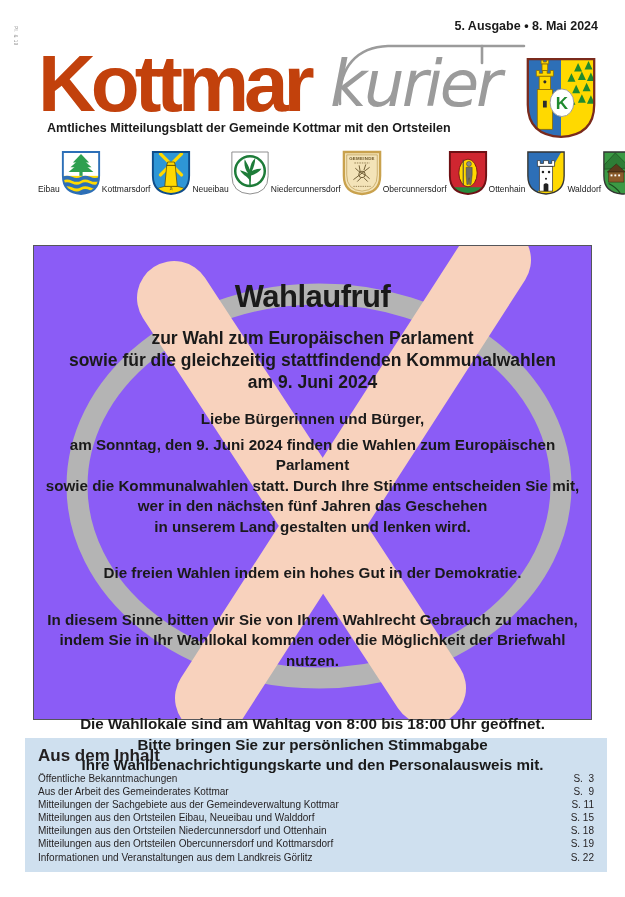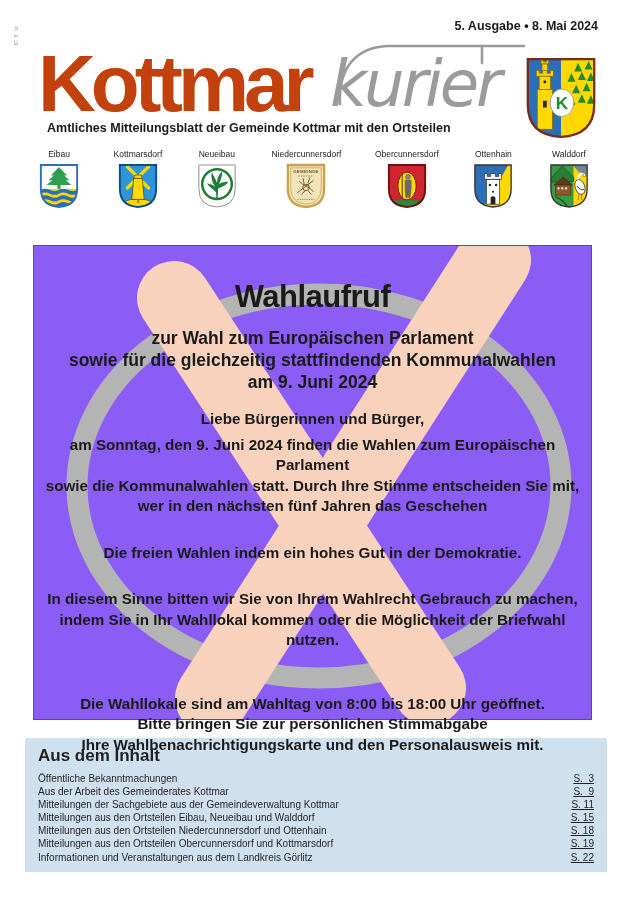--- a/index.html
+++ b/index.html
@@ -13,42 +13,42 @@
              font-weight:bold;letter-spacing:-5px;color:#c2410c;}
   .logo-script{position:absolute;left:330px;top:52px;font-size:64px;line-height:64px;
                font-family:"DejaVu Sans",sans-serif;font-style:italic;letter-spacing:-3px;
                color:#9b9b9b;}
   .logo-swoosh{position:absolute;left:332px;top:38px;}
   .masthead-arms{position:absolute;left:524px;top:55px;}
   .subtitle{position:absolute;left:47px;top:121px;font-size:12.5px;font-weight:bold;color:#1a1a1a;}
   
   .crest-row{position:absolute;left:38px;top:149px;width:552px;display:flex;
              justify-content:space-between;align-items:flex-start;}
-  .crest{display:flex;flex-direction:column;align-items:center;}
+  .crest{display:flex;flex-direction:row;align-items:flex-end;}
   .crest-label{font-size:8.5px;color:#222;margin-bottom:3px;white-space:nowrap;}
   
   .announce-box{position:absolute;left:33px;top:245px;width:557px;height:473px;
                 border:1px solid #55565a;background:#8b5cf6;}
   .watermark{position:absolute;left:0;top:0;}
   .announce-content{position:relative;z-index:1;text-align:center;}
   .a-title{margin-top:33px;font-size:31px;font-weight:bold;letter-spacing:-.5px;}
   .a-sub{margin-top:12px;font-size:17.5px;line-height:22px;font-weight:bold;}
   .a-salut{margin-top:16px;font-size:15.2px;line-height:20px;font-weight:bold;}
   .a-par{font-size:15.2px;line-height:20.5px;font-weight:bold;}
   .a-p1{margin-top:5px;}
   .a-p2{margin-top:26px;}
   .a-p3{margin-top:26px;}
   .a-p4{margin-top:43px;}
   
   .toc{position:absolute;left:25px;top:738px;width:582px;height:134px;background:#cfe0ef;
        box-sizing:border-box;padding:8px 13px 0 13px;color:#231f20;}
   .toc-heading{font-size:17px;font-weight:bold;margin-bottom:6px;}
   .toc-row{display:flex;font-size:10px;line-height:13.1px;}
   .toc-label{flex:1;}
-  .toc-page{white-space:pre;text-align:right;text-decoration:underline;}
+  .toc-page{white-space:pre;text-align:right;}
 </style>
 </head>
 <body>
 
 <div class="page">
 
   <div class="edge-mark">Pl. &amp; 19</div>
 
   <div class="issue-line">5. Ausgabe • 8. Mai 2024</div>
 
@@ -266,20 +266,21 @@
       <div class="a-sub">
         <div>zur Wahl zum Europäischen Parlament</div>
         <div>sowie für die gleichzeitig stattfindenden Kommunalwahlen</div>
         <div>am 9. Juni 2024</div>
       </div>
       <div class="a-salut a-par">Liebe Bürgerinnen und Bürger,</div>
       <div class="a-par a-p1">
         <div>am Sonntag, den 9. Juni 2024 finden die Wahlen zum Europäischen Parlament</div>
         <div>sowie die Kommunalwahlen statt. Durch Ihre Stimme entscheiden Sie mit,</div>
         <div>wer in den nächsten fünf Jahren das Geschehen</div>
+        <div>in unserem Land gestalten und lenken wird.</div>
       </div>
       <div class="a-par a-p2">Die freien Wahlen indem ein hohes Gut in der Demokratie.</div>
       <div class="a-par a-p3">
         <div>In diesem Sinne bitten wir Sie von Ihrem Wahlrecht Gebrauch zu machen,</div>
         <div>indem Sie in Ihr Wahllokal kommen oder die Möglichkeit der Briefwahl nutzen.</div>
       </div>
       <div class="a-par a-p4">
         <div>Die Wahllokale sind am Wahltag von 8:00 bis 18:00 Uhr geöffnet.</div>
         <div>Bitte bringen Sie zur persönlichen Stimmabgabe</div>
         <div>Ihre Wahlbenachrichtigungskarte und den Personalausweis mit.</div>

